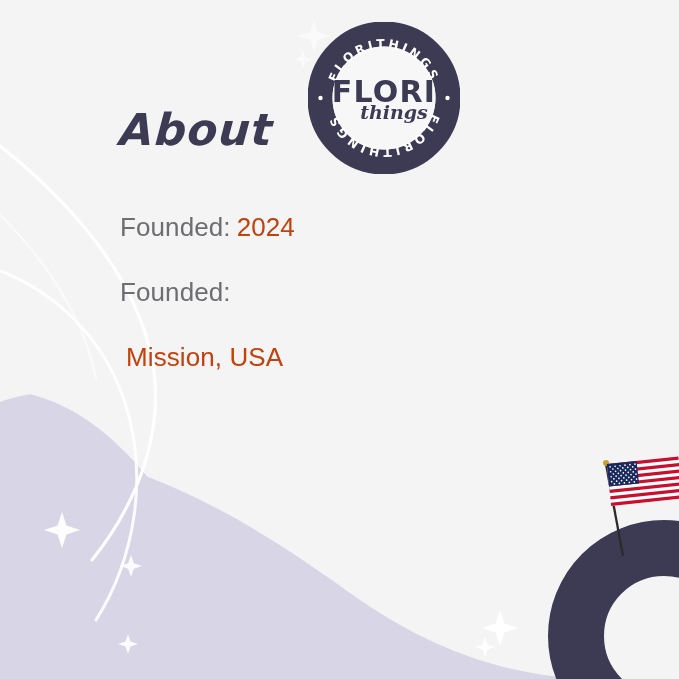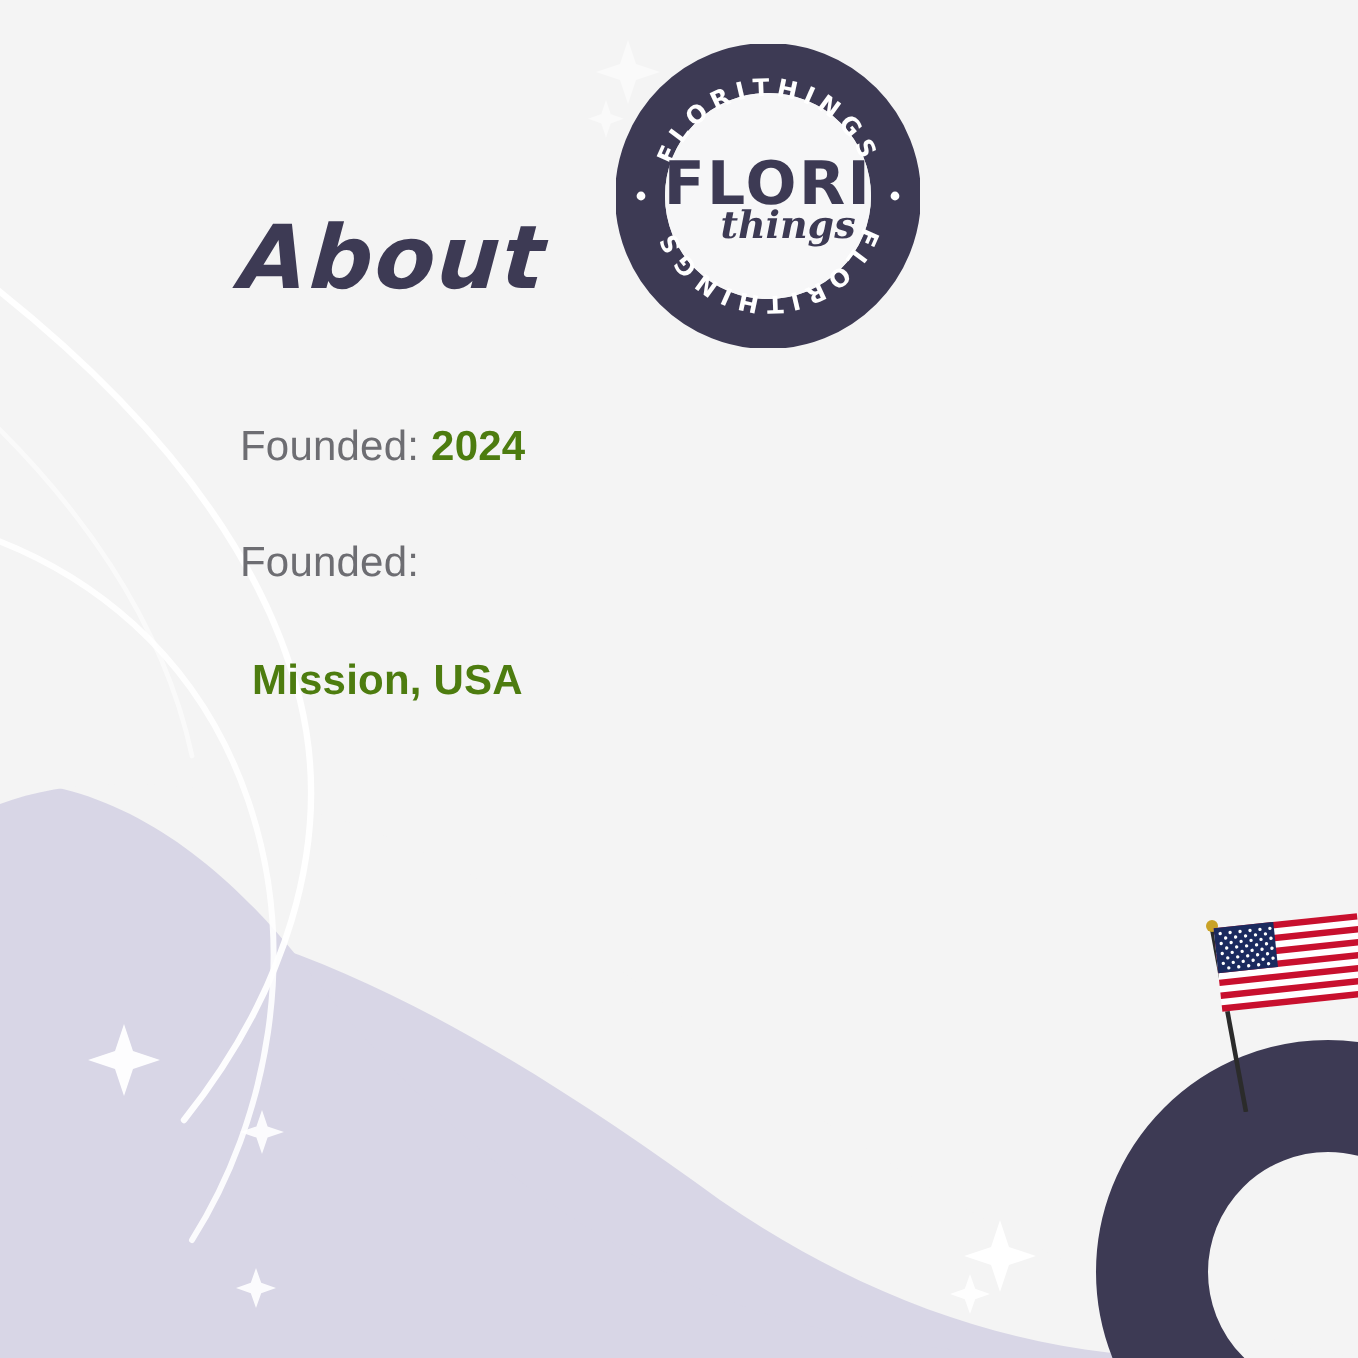--- a/index.html
+++ b/index.html
@@ -42,33 +42,33 @@
 
   
   #info-list {
     position:absolute; left:120px; top:210px;
     width:520px; z-index:4;
   }
   .info-row {
     display:flex;
     align-items:center;
     margin-bottom:30px;
-    font-size:21px;
+    font-size:26px;
     line-height:1.35;
   }
   .info-row:last-child { margin-bottom:0; }
   .info-label {
     color:#6d6d72;
     font-weight:400;
     white-space:nowrap;
     letter-spacing:0.1px;
   }
   .info-value {
-    color:#4d7c0f;
-    font-weight:700;
+    color:#c2410c;
+    font-weight:400;
     margin-left:6px;
     letter-spacing:0.1px;
   }
   #row-mission .info-value { max-width:404px; }
 
   
   #us-flag { position:absolute; left:596px; top:448px; width:83px; height:108px; z-index:5; }
 
   
   #corner-ring { position:absolute; left:536px; top:518px; width:143px; height:161px; z-index:2; }

